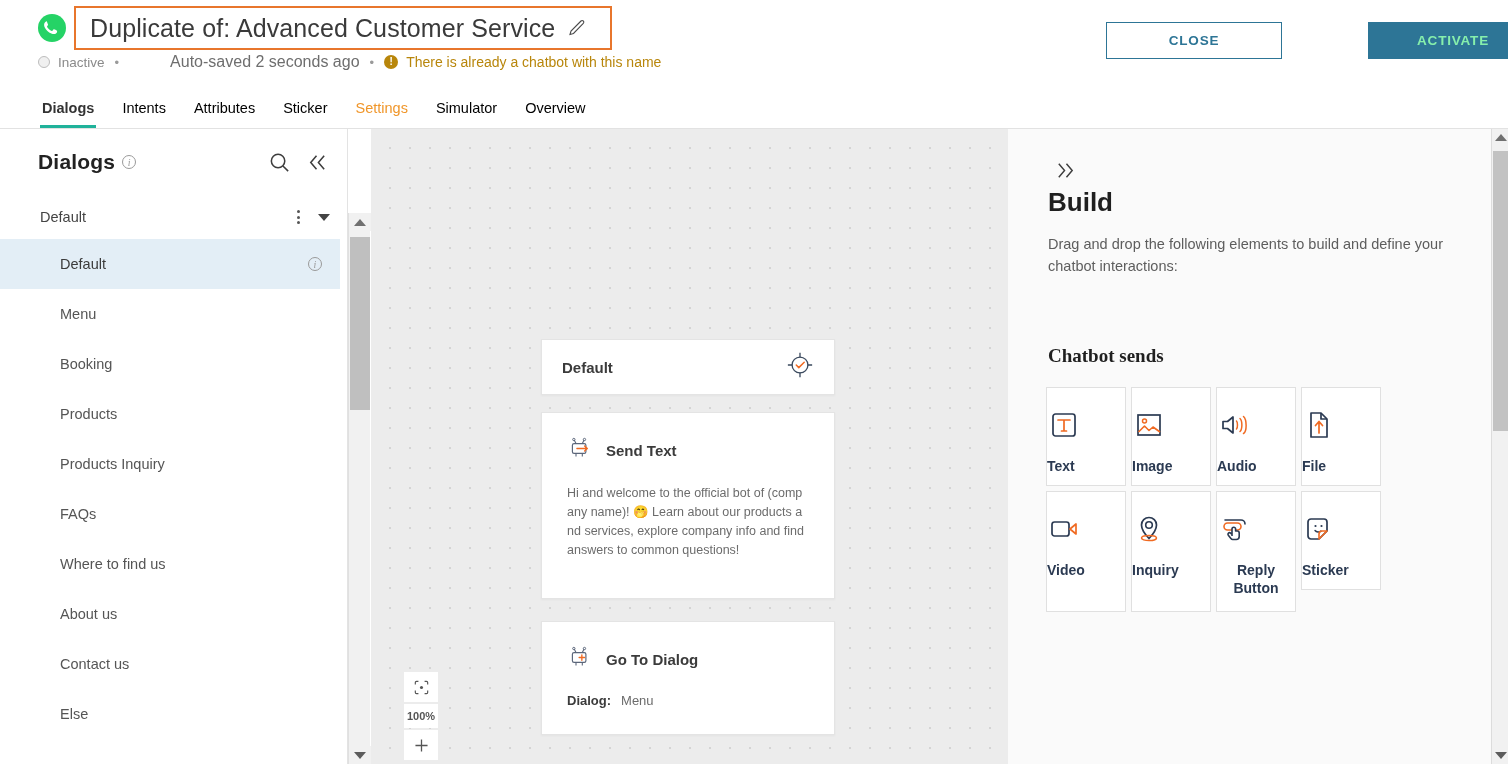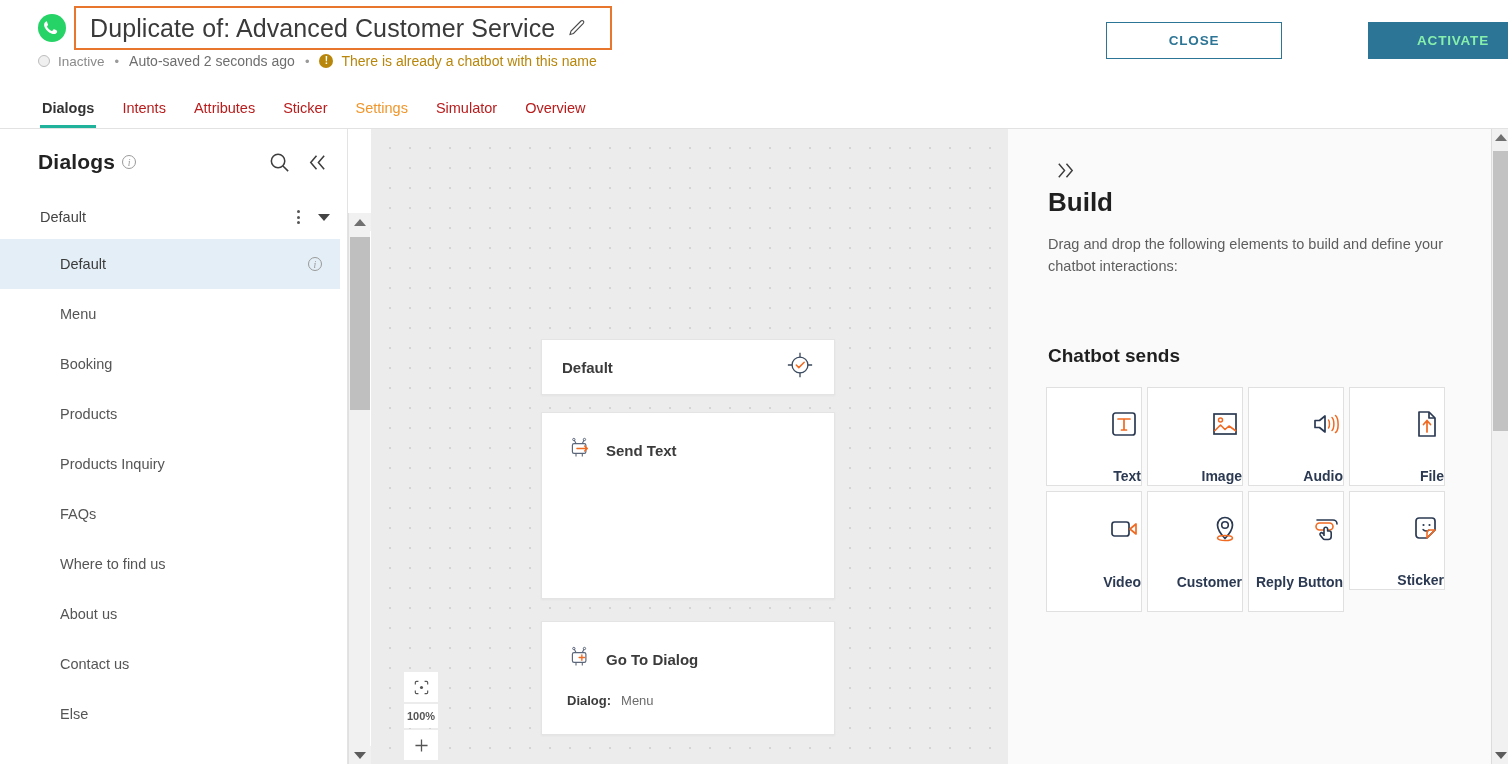--- a/index.html
+++ b/index.html
@@ -42,21 +42,21 @@
   }
   .sep { color: #9a9a9a; font-size: 13px; padding: 0 2px; }
   .warn-icon {
     width: 14px; height: 14px; border-radius: 50%; background: #b8860b;
     color: #fff; font-size: 10px; font-weight: bold;
     display: inline-flex; align-items: center; justify-content: center;
     line-height: 1;
   }
   .warn-text { color: #b8860b; font-size: 14px; }
   .status-label { color: #8a8a8a; font-size: 13.5px; }
-  .autosave-label { color: #6e6e6e; font-size: 14px; }
+  .autosave-label { color: #6e6e6e; font-size: 16px; margin-left: 41px; }
 
   .btn-close {
     position: absolute; left: 1106px; top: 22px; width: 176px; height: 37px;
     border: 1px solid #2d7596; background: #ffffff; color: #2d7596;
     font-size: 13.5px; font-weight: bold; letter-spacing: 0.8px;
     cursor: pointer; font-family: "Liberation Sans", sans-serif;
   }
   .btn-activate {
     position: absolute; left: 1368px; top: 22px; width: 170px; height: 37px;
     border: none; background: #2d7596; color: #86efac;
@@ -64,21 +64,21 @@
     cursor: pointer; font-family: "Liberation Sans", sans-serif;
   }
 
   
   .tabbar {
     position: absolute; left: 0; top: 88px; width: 1508px; height: 41px;
     background: #fff; border-bottom: 1px solid #e2e2e2;
     display: flex; align-items: flex-end; padding-left: 28px; gap: 0;
   }
   .tab {
-    font-size: 14.5px; color: #b91c1c; padding: 0 14px 12px 14px;
+    font-size: 14.5px; color: #000000; padding: 0 14px 12px 14px;
     cursor: pointer; position: relative; white-space: nowrap;
   }
   .tab.active { color: #333; font-weight: bold; }
   .tab.active::after {
     content: ""; position: absolute; left: 12px; right: 12px; bottom: 0;
     height: 3px; background: #20b29a;
   }
   .tab.orange { color: #f0962a; }
 
   
@@ -211,30 +211,30 @@
   .build-title {
     position: absolute; left: 40px; top: 58px;
     font-size: 26px; font-weight: bold; color: #1f1f1f;
   }
   .build-desc {
     position: absolute; left: 40px; top: 104px; width: 400px;
     font-size: 14.5px; color: #5d5d5d; line-height: 22px;
   }
   .section-title {
     position: absolute; left: 40px; top: 216px;
-    font-size: 19px; font-weight: bold; color: #1f1f1f;
+    font-size: 19px; font-weight: bold; color: #1f1f1f; font-family: Liberation Serif, serif;
   }
   .tiles {
     position: absolute; left: 38px; top: 258px; width: 412px;
     display: flex; flex-wrap: wrap; gap: 5px;
   }
   .tile {
-    width: 96px; height: 99px; background: #fff; border: 1px solid #e0e0e0;
-    display: flex; flex-direction: column; align-items: flex-end;
-    justify-content: flex-start; padding-top: 19px; cursor: grab; gap: 12px;
+    width: 80px; height: 99px; background: #fff; border: 1px solid #e0e0e0;
+    display: flex; flex-direction: column; align-items: flex-start;
+    justify-content: flex-start; padding-top: 19px; cursor: grab;
   }
   .tile.tall { height: 121px; }
   .tile-label {
     font-size: 14px; color: #2b3a52; font-weight: bold; margin-top: 14px;
     text-align: center; line-height: 18px;
   }
   .tile-icon { height: 36px; display: flex; align-items: center; }
 
   
   .rp-scroll {
@@ -392,20 +392,22 @@
           <rect x="6" y="9.5" width="15" height="11" rx="1.8" stroke="#5b667a" stroke-width="1.3" fill="#fff"></rect>
           <path d="M10 9.5L8 5.5M17 9.5l2-4" stroke="#5b667a" stroke-width="1.2"></path>
           <circle cx="7.6" cy="5" r="1.3" stroke="#5b667a" stroke-width="1.1"></circle>
           <circle cx="19.4" cy="5" r="1.3" stroke="#5b667a" stroke-width="1.1"></circle>
           <path d="M10 20.5v3.5M17 20.5v3.5" stroke="#5b667a" stroke-width="1.2"></path>
           <path d="M11 15h11m-2.5-2.8L22.6 15l-3.1 2.8" stroke="#f06a22" stroke-width="1.5" stroke-linecap="round" stroke-linejoin="round"></path>
         </svg>
       </span>
       <span class="label">Send Text</span>
     </div>
+    <div class="node-body">Hi and welcome to the official bot of (company name)! 🤭
+Learn about our products and services, explore company info and find answers to common questions!</div>
   </div>
 
   <div class="node node-goto">
     <div class="node-head">
       <span>
         <svg viewBox="0 0 30 30" width="27" height="27" fill="none">
           <rect x="6" y="9.5" width="15" height="11" rx="1.8" stroke="#5b667a" stroke-width="1.3" fill="#fff"></rect>
           <path d="M10 9.5L8 5.5M17 9.5l2-4" stroke="#5b667a" stroke-width="1.2"></path>
           <circle cx="7.6" cy="5" r="1.3" stroke="#5b667a" stroke-width="1.1"></circle>
           <circle cx="19.4" cy="5" r="1.3" stroke="#5b667a" stroke-width="1.1"></circle>
@@ -503,21 +505,21 @@
     </div>
 
     <div class="tile tall">
       <span class="tile-icon">
         <svg viewBox="0 0 34 34" width="34" height="34" fill="none">
           <path d="M17 5.5c-4.1 0-7.5 3.3-7.5 7.4 0 5.6 7.5 13.6 7.5 13.6s7.5-8 7.5-13.6c0-4.1-3.4-7.4-7.5-7.4z" stroke="#2b3a52" stroke-width="1.7"></path>
           <circle cx="17" cy="13" r="3.3" stroke="#2b3a52" stroke-width="1.6"></circle>
           <ellipse cx="17" cy="26" rx="7.5" ry="2.6" stroke="#f06a22" stroke-width="1.5"></ellipse>
         </svg>
       </span>
-      <span class="tile-label">Customer</span>
+      <span class="tile-label">Inquiry</span>
     </div>
 
     <div class="tile tall">
       <span class="tile-icon">
         <svg viewBox="0 0 34 34" width="34" height="34" fill="none">
           <path d="M8 8h16a4 4 0 014 4" stroke="#2b3a52" stroke-width="1.6" stroke-linecap="round"></path>
           <rect x="7" y="11" width="17" height="7" rx="3.5" stroke="#f06a22" stroke-width="1.6"></rect>
           <path d="M15 24v-7a1.8 1.8 0 113.6 0v2h1.6a2 2 0 012 2v3.5a3 3 0 01-3 3h-3.4a2.4 2.4 0 01-1.9-.9l-2.6-3.3a1.6 1.6 0 012.3-2.2l1.4 1.4" stroke="#2b3a52" stroke-width="1.6" stroke-linejoin="round" fill="#fff"></path>
         </svg>
       </span>

